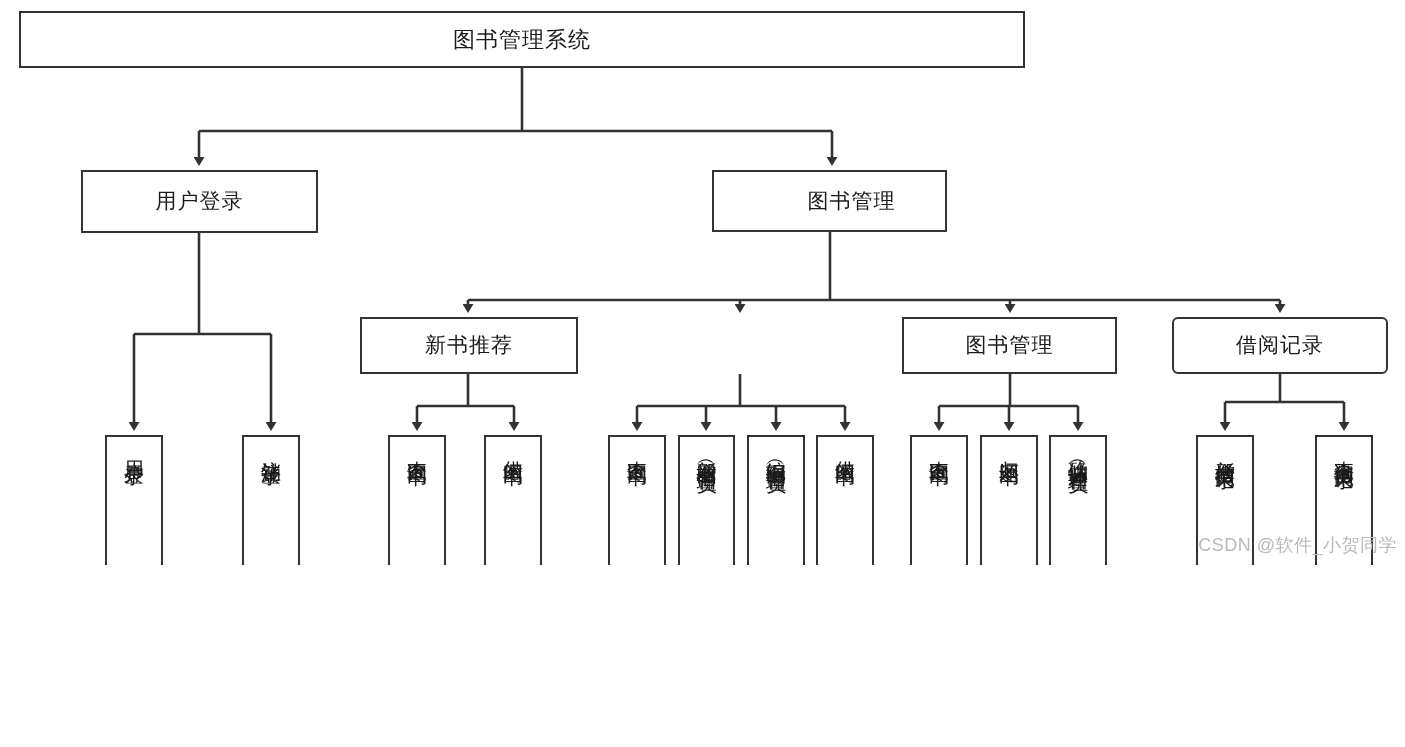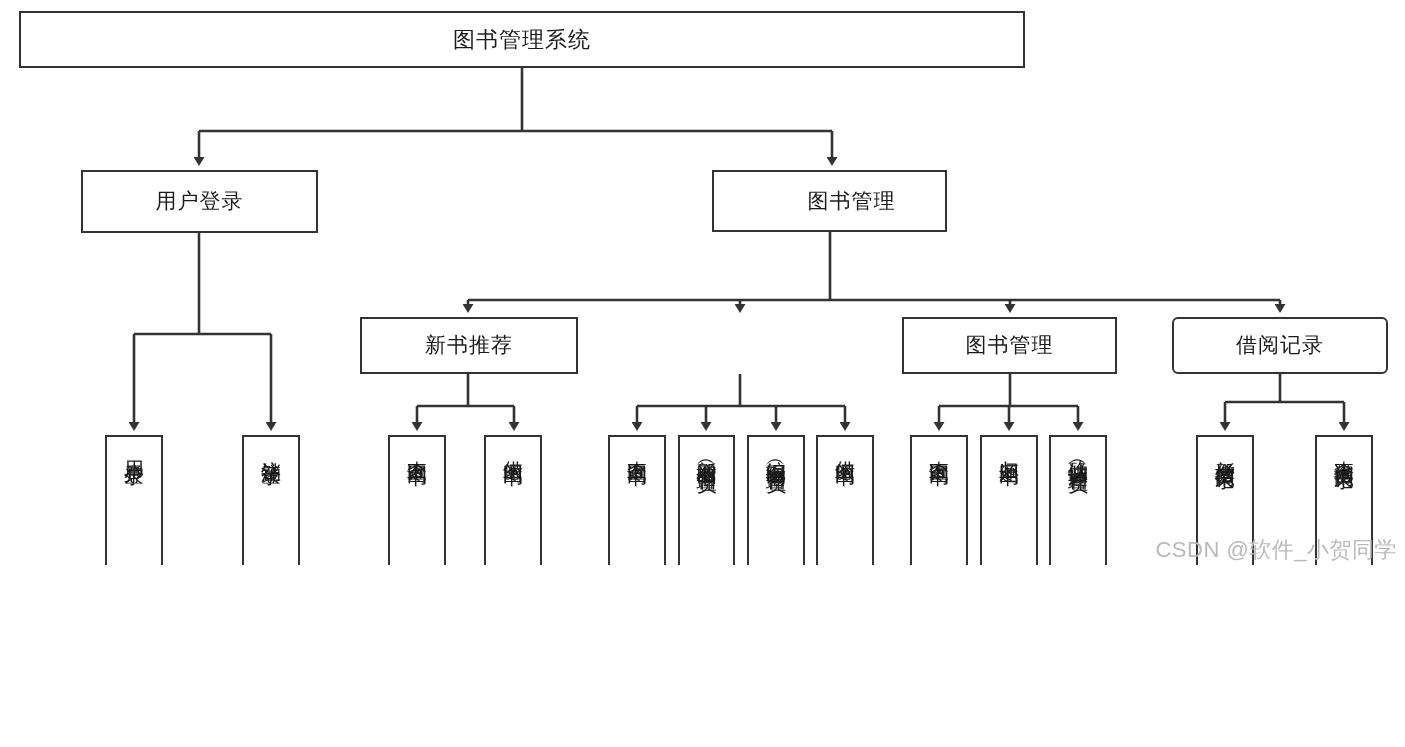--- a/index.html
+++ b/index.html
@@ -62,22 +62,22 @@
     left: 0;
     top: 0;
     width: 1405px;
     height: 747px;
     pointer-events: none;
   }
   
   #watermark {
     position: absolute;
     right: 8px;
-    bottom: 0;
-    font-size: 22px;
+    bottom: 8px;
+    font-size: 18px;
     color: #b9b9b9;
     white-space: nowrap;
     letter-spacing: 0.5px;
   }
 </style>
 </head>
 <body>
 
 <div id="canvas">
 

